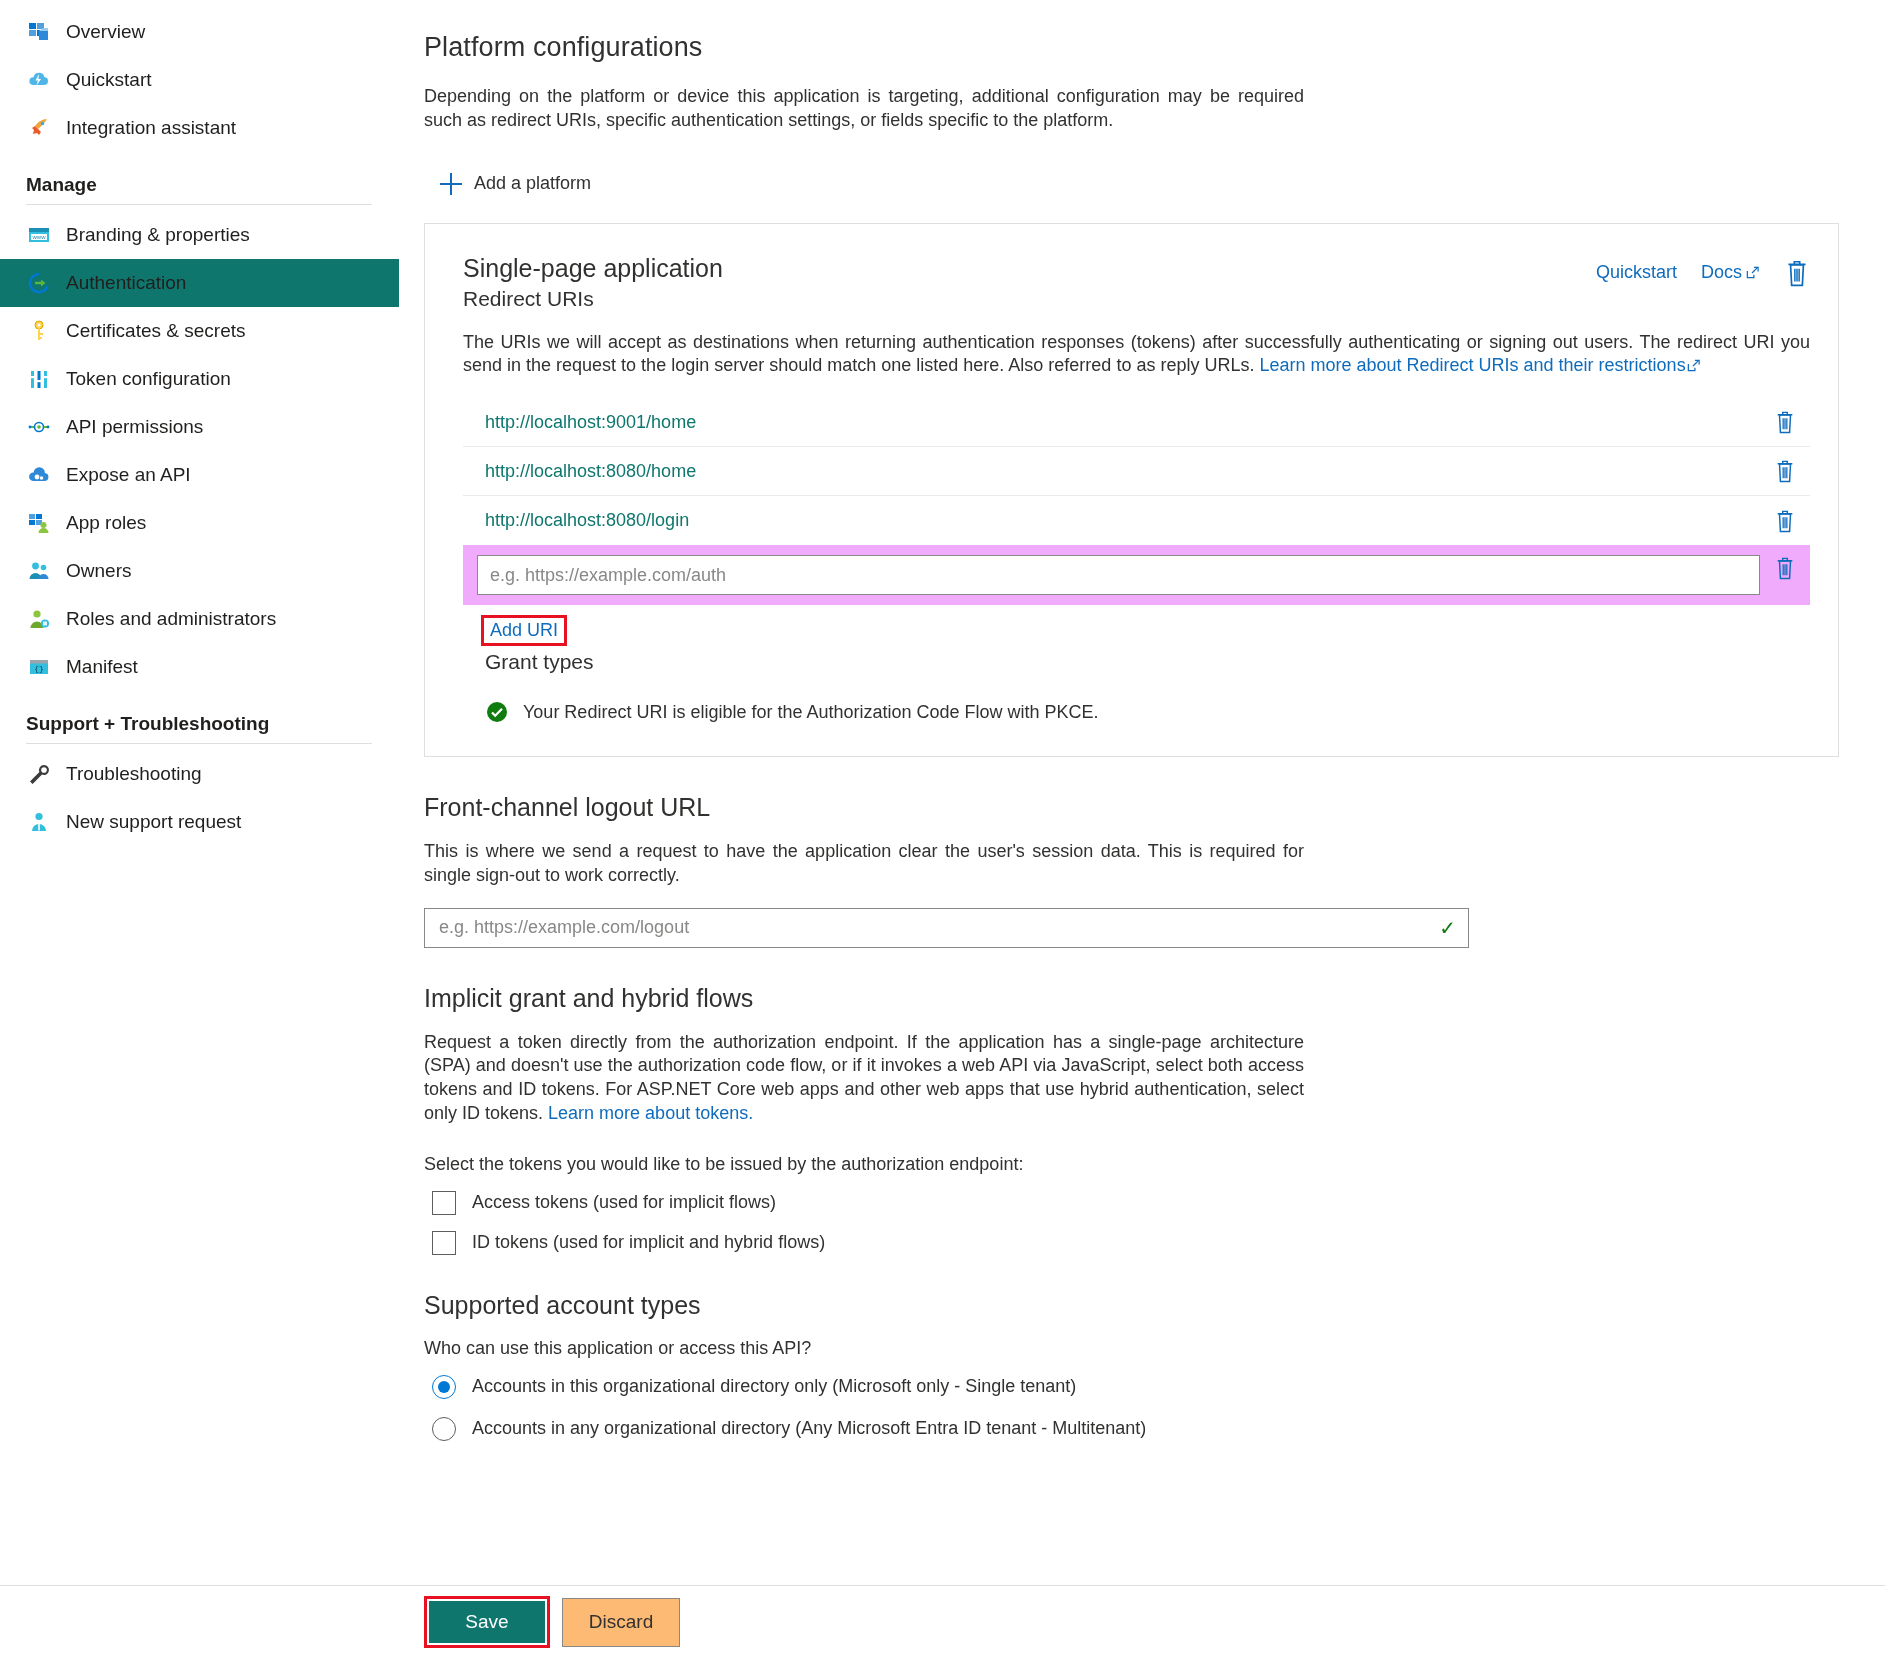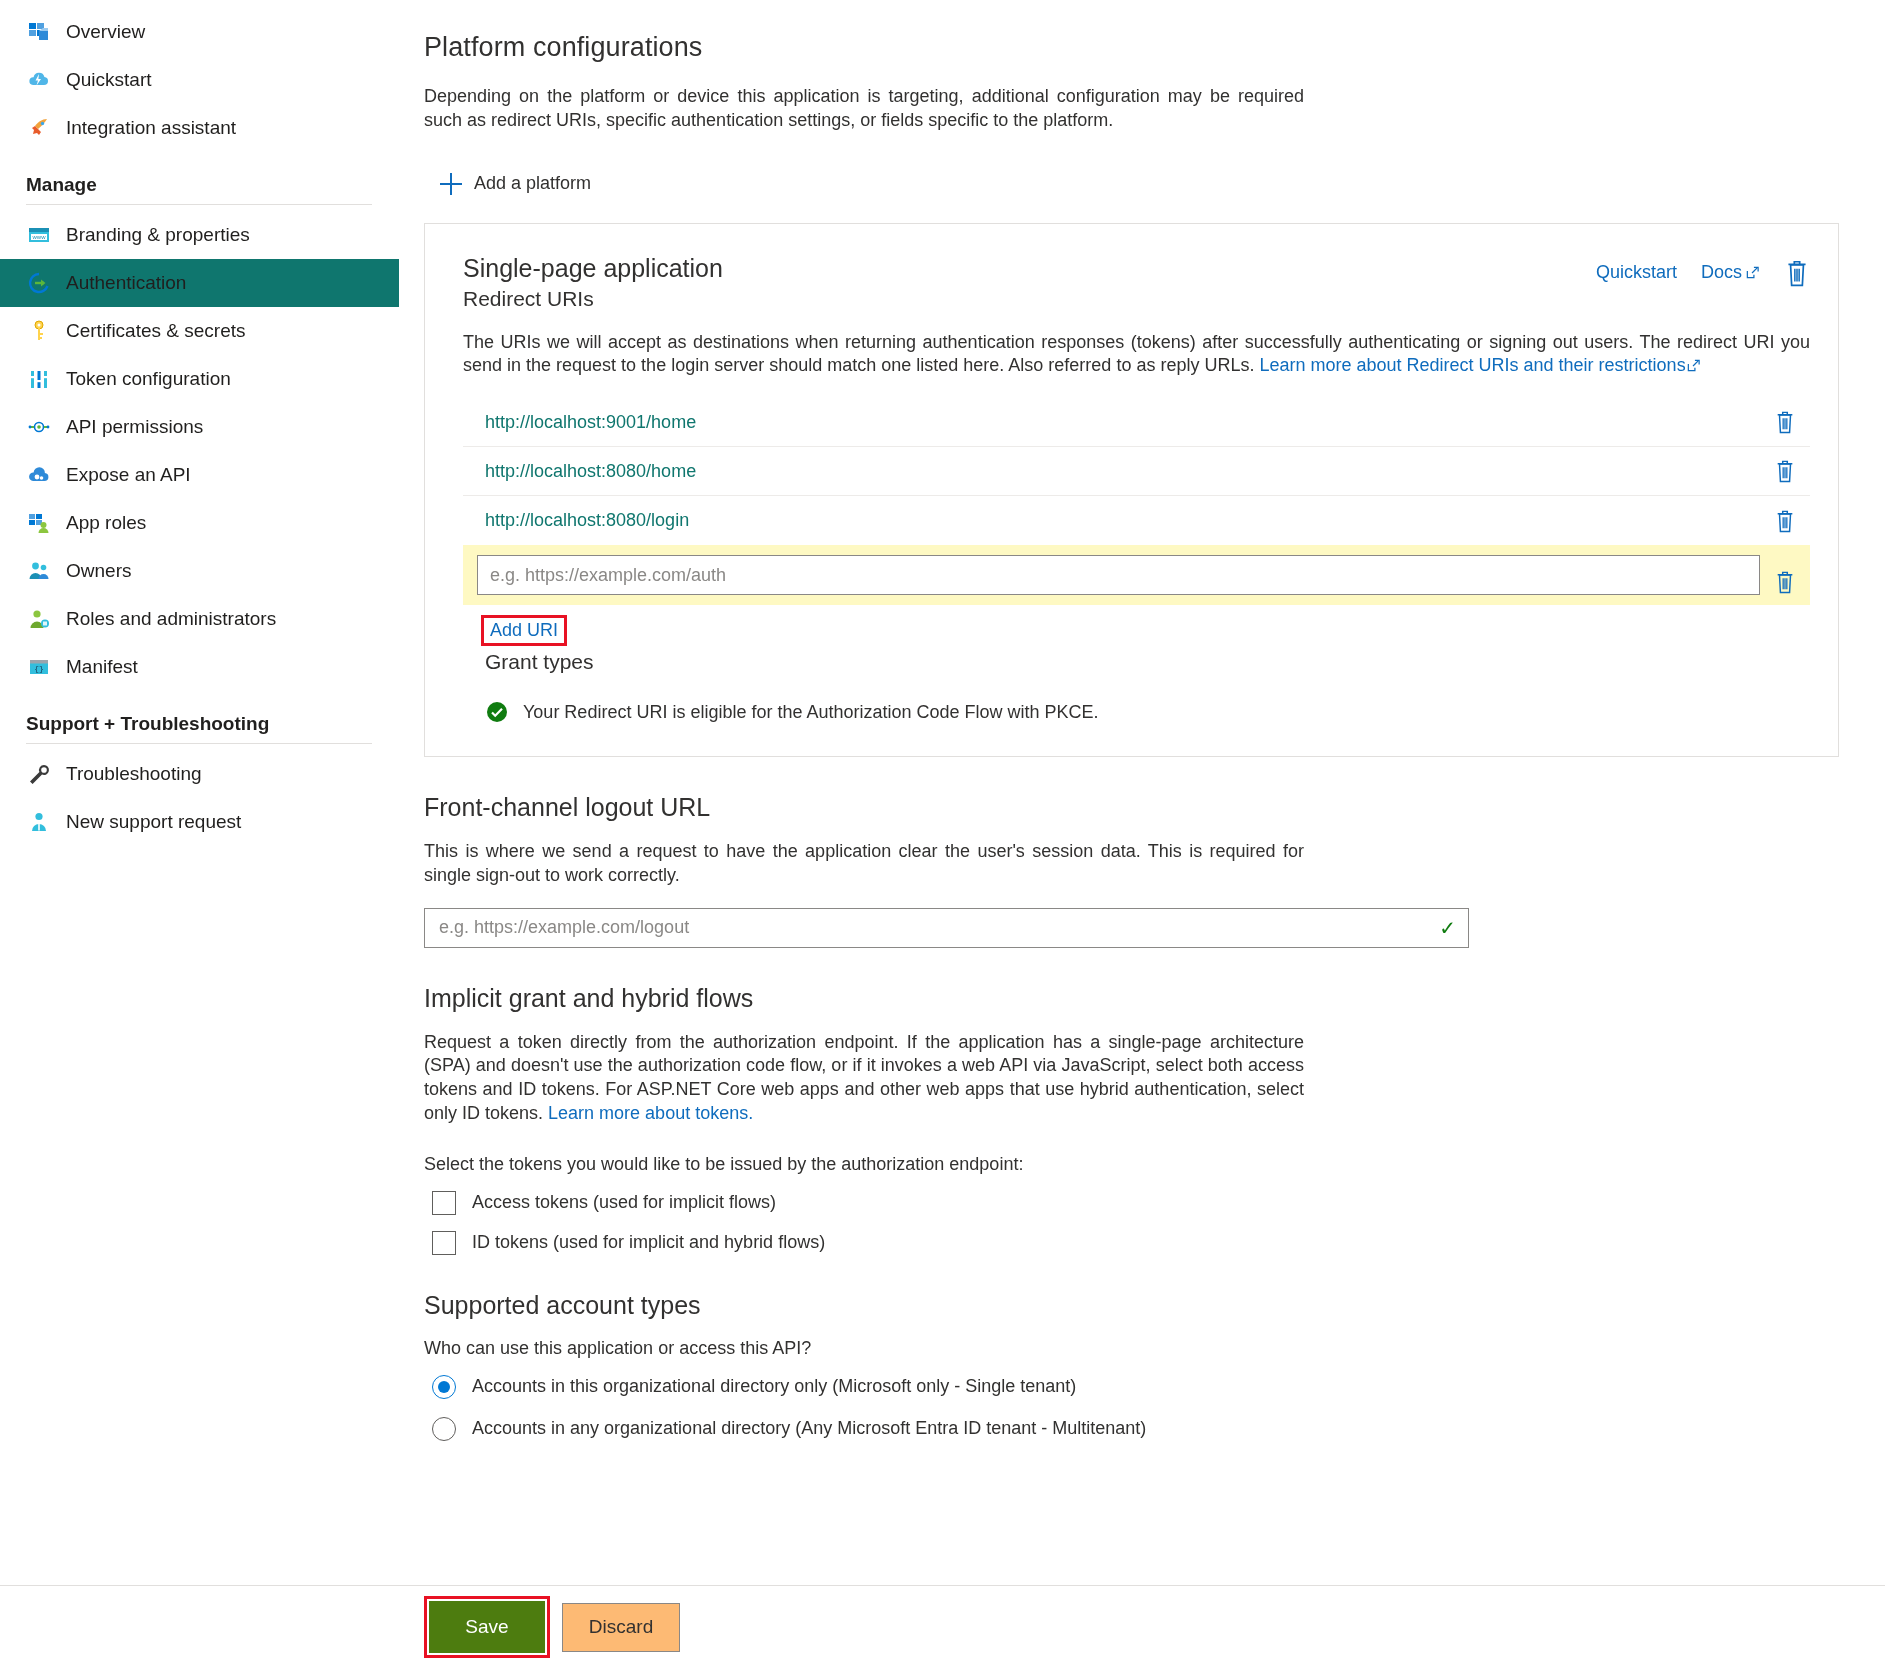--- a/index.html
+++ b/index.html
@@ -154,23 +154,23 @@
     height: 49px;
     border-bottom: 1px solid #edebe9;
     padding: 0 14px 0 22px;
   }
   .uri-row .uri-text {
     font-size: 18px;
     color: #0f766e;
   }
   .uri-input-row {
     display: flex;
-    align-items: flex-end;
+    align-items: flex-start;
     gap: 14px;
-    background: #fef9c3;
+    background: #f0abfc;
     padding: 10px 14px 10px 14px;
   }
   .uri-input-row input {
     flex: 1 1 auto;
     height: 40px;
     border: 1px solid #8a8886;
     background: #ffffff;
     font-size: 18px;
     padding: 0 12px;
     color: #323130;
@@ -301,24 +301,24 @@
     display: flex;
     align-items: center;
     gap: 0;
   }
   .save-wrap {
     border: 3px solid #e81123;
     padding: 2px;
     display: inline-block;
   }
   .btn-save {
-    background: #4d7c0f;
+    background: #0f766e;
     color: #ffffff;
     border: none;
-    height: 52px;
+    height: 42px;
     min-width: 116px;
     font-size: 19px;
     font-family: "Liberation Sans", sans-serif;
     cursor: pointer;
   }
   .btn-discard {
     background: #fdba74;
     color: #323130;
     border: 1px solid #8a8886;
     height: 49px;

